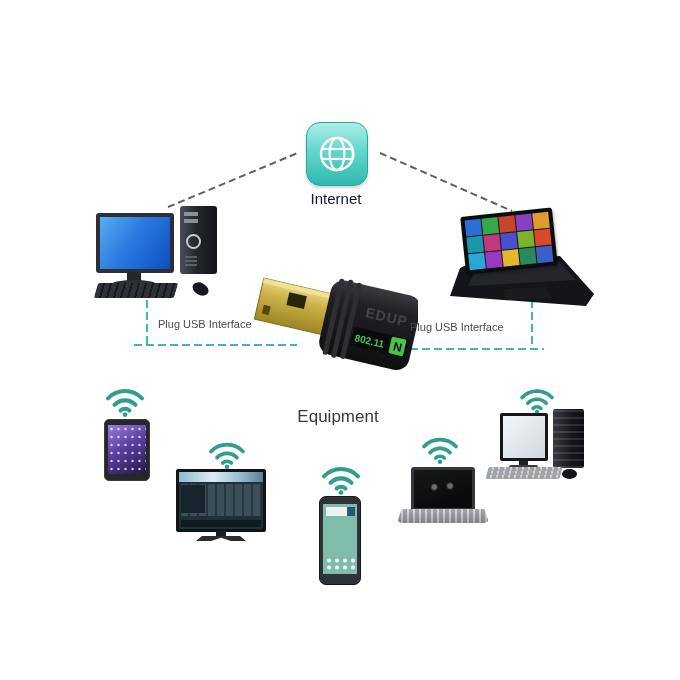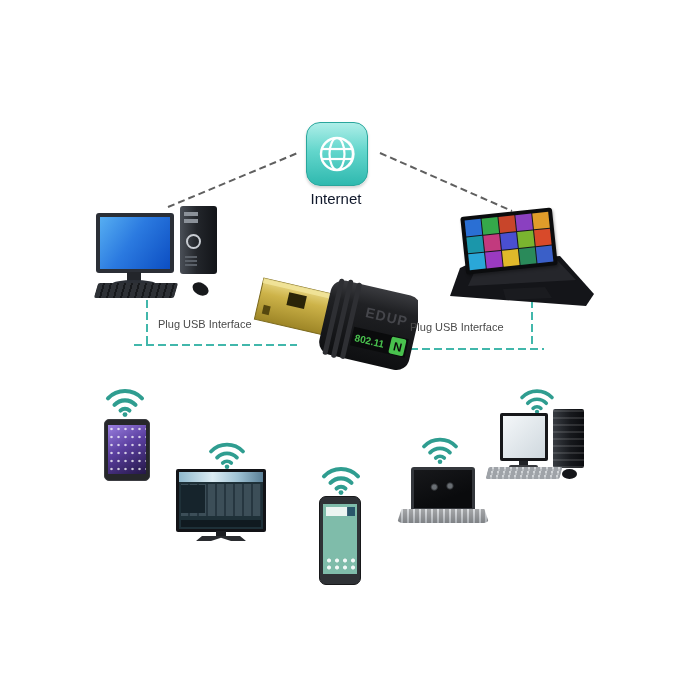--- a/index.html
+++ b/index.html
@@ -206,20 +206,21 @@
         <rect x="144" y="58" width="15" height="17" rx="2" fill="#49c24e"></rect>
         <text x="147.5" y="71" font-family="Liberation Sans, sans-serif" font-size="12" font-weight="bold" fill="#0a0a0a">N</text>
       </g>
     </g>
   </svg>
 
   <div class="abs plug-label plug-left">Plug USB Interface</div>
   <div class="abs plug-label plug-right">Plug USB Interface</div>
 
   <div class="abs receiving">
+    <div>Equipment</div>
   </div>
 
   <svg class="abs wifi-a" width="54" height="34" viewBox="0 0 56 42">
     <path d="M7 19 A 29 29 0 0 1 49 19" fill="none" stroke-width="5" stroke-linecap="round" stroke="#2f9d90"></path>
     <path d="M15 27 A 18 18 0 0 1 41 27" fill="none" stroke-width="5" stroke-linecap="round" stroke="#2f9d90"></path>
     <path d="M22.5 34 A 8.5 8.5 0 0 1 33.5 34" fill="none" stroke-width="5" stroke-linecap="round" stroke="#2f9d90"></path>
     <circle cx="28" cy="39" r="3" fill="#2f9d90"></circle>
   </svg>
   <svg class="abs wifi-b" width="52" height="32" viewBox="0 0 56 42">
     <path d="M7 19 A 29 29 0 0 1 49 19" fill="none" stroke-width="5" stroke-linecap="round" stroke="#2f9d90"></path>

